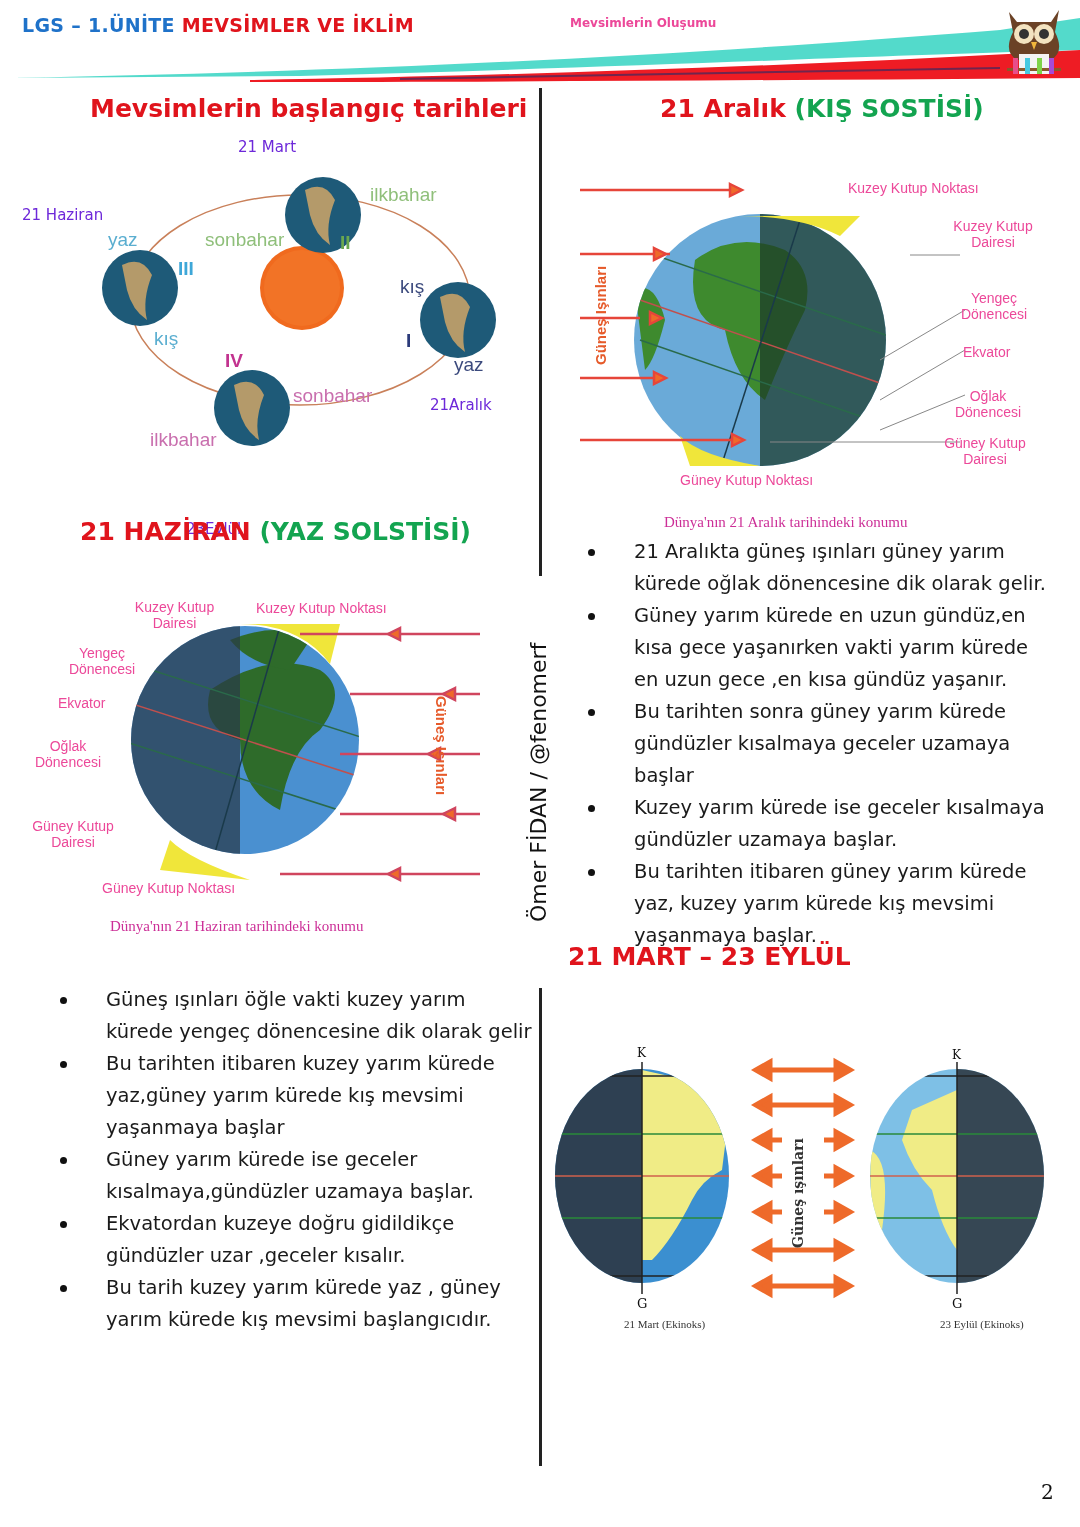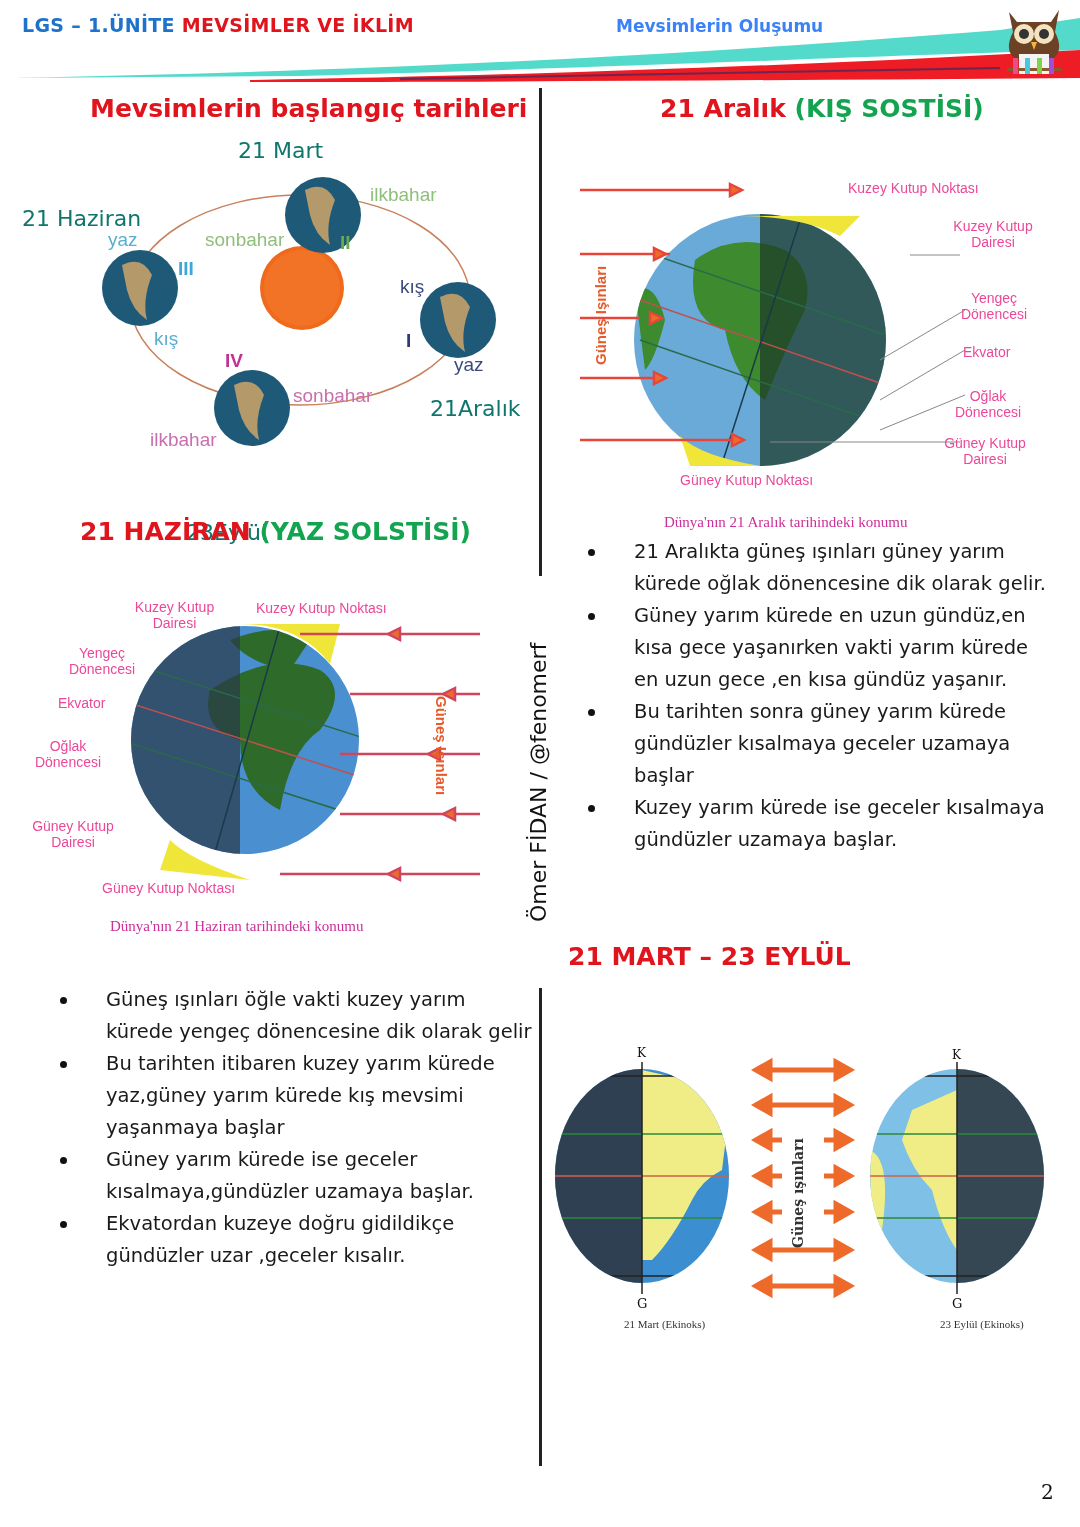--- a/index.html
+++ b/index.html
@@ -1,27 +1,27 @@
 <!DOCTYPE html>
 <html><head>
 <meta charset="utf-8">
 <style>
   html,body{margin:0;padding:0;background:#fff;}
   body{width:1080px;height:1527px;position:relative;overflow:hidden;font-family:"DejaVu Sans","Liberation Sans",sans-serif;color:#111;}
   .abs{position:absolute;}
   .hdr-left{left:22px;top:14px;font-size:19px;font-weight:bold;letter-spacing:0.3px;}
   .hdr-left .blue{color:#1f72c9;}
   .hdr-left .red{color:#e0141c;}
-  .hdr-right{left:570px;top:16px;font-size:17px;font-weight:bold;color:#3b82f6;margin-left:46px;}
+  .hdr-right{left:570px;top:16px;font-size:12px;font-weight:bold;color:#ec4899;}
   .stroke{left:0;top:0;width:1080px;height:90px;}
   .title{font-size:25px;font-weight:bold;}
   .red{color:#e0141c;}
   .green{color:#13a450;text-align:right;}
   .vline{background:#222;width:3px;}
-  .lbl{font-size:22px;color:#0f766e;}
+  .lbl{font-size:15px;color:#6d28d9;}
   .fig-lbl{font-family:"Liberation Sans",sans-serif;font-size:14px;color:#ec4899;}
   .season{font-family:"Liberation Sans",sans-serif;font-size:19px;}
   ul.bl{margin:0;padding:0;list-style:none;}
   ul.bl li{position:relative;padding-left:50px;font-size:19.5px;line-height:32px;color:#1a1a1a;}
   ul.bl li::before{content:"";position:absolute;left:4px;top:13px;width:7px;height:7px;border-radius:50%;background:#111;}
   .caption{font-family:Liberation Serif, serif;font-size:15px;color:#cc2f97;}
   .author{font-size:22px;color:#111;transform:rotate(-90deg);transform-origin:left top;white-space:nowrap;}
   .pagenum{font-family:"DejaVu Serif",serif;font-size:20px;}
 </style>
 </head>
@@ -151,20 +151,21 @@
     <div>Dairesi</div>
   </div>
 <div class="abs fig-lbl" style="left:680px;top:472px;">Güney Kutup Noktası</div>
 <div class="abs caption" style="left:664px;top:514px;">Dünya'nın 21 Aralık tarihindeki konumu</div>
 
 <ul class="abs bl" style="left:584px;top:536px;width:470px;">
   <li>21 Aralıkta güneş ışınları güney yarım kürede oğlak dönencesine dik olarak gelir.</li>
   <li>Güney yarım kürede en uzun gündüz,en kısa gece yaşanırken vakti yarım kürede en uzun gece ,en kısa gündüz yaşanır.</li>
   <li>Bu tarihten sonra güney yarım kürede gündüzler kısalmaya geceler uzamaya başlar</li>
   <li>Kuzey yarım kürede ise geceler kısalmaya gündüzler uzamaya başlar.</li>
+  <li>Bu tarihten itibaren güney yarım kürede yaz, kuzey yarım kürede kış mevsimi yaşanmaya başlar.</li>
 </ul>
 
 <div class="abs title" style="left:80px;top:517px;">
   <span class="red">21 HAZİRAN</span>
   <span class="green">(YAZ SOLSTİSİ)</span>
 </div>
 <svg class="abs" style="left:100px;top:590px;width:380px;height:300px" viewBox="0 0 380 300">
   <defs>
       <clipPath id="cj">
         <circle cx="145" cy="150" r="114"></circle>
@@ -287,15 +288,16 @@
 <div class="abs" style="left:624px;top:1318px;font-family:'Liberation Serif',serif;font-size:11px;color:#333;">21 Mart (Ekinoks)</div>
 <div class="abs" style="left:940px;top:1318px;font-family:'Liberation Serif',serif;font-size:11px;color:#333;">23 Eylül  (Ekinoks)</div>
 
 <div class="abs vline" style="left:539px;top:988px;height:478px;"></div>
 
 <ul class="abs bl" style="left:56px;top:984px;width:478px;">
   <li>Güneş ışınları öğle vakti kuzey yarım kürede yengeç dönencesine dik olarak gelir</li>
   <li>Bu tarihten itibaren kuzey yarım kürede yaz,güney yarım kürede kış mevsimi yaşanmaya başlar</li>
   <li>Güney yarım kürede ise geceler kısalmaya,gündüzler uzamaya başlar.</li>
   <li>Ekvatordan kuzeye doğru gidildikçe gündüzler uzar ,geceler kısalır.</li>
+  <li>Bu tarih kuzey yarım kürede yaz , güney yarım kürede kış mevsimi başlangıcıdır.</li>
 </ul>
 
 <div class="abs pagenum" style="left:1041px;top:1480px;">2</div>
 
 </body></html>

